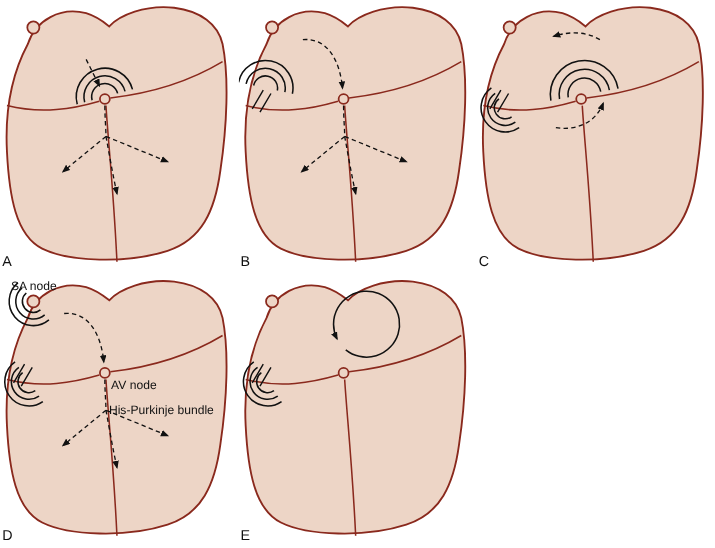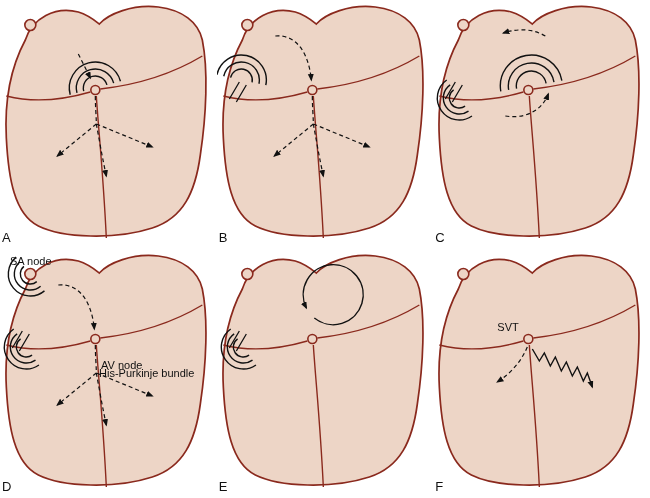--- a/index.html
+++ b/index.html
@@ -122,21 +122,21 @@
       <path class="dash" d="M58 36 C82 34 92 58 94 80" marker-end="url(#ah)"></path>
       <circle class="node" cx="95" cy="90" r="4.5"></circle>
       <g>
         <path class="dash" d="M95 96 C95 108 96 116 96 124"></path>
         <path class="dash" d="M96 124 L57 156" marker-end="url(#ah)"></path>
         <path class="dash" d="M96 124 C99 140 102 158 106 176" marker-end="url(#ah)"></path>
         <path class="dash" d="M96 124 L152 147" marker-end="url(#ah)"></path>
       </g>
     </svg>
     <span class="lbl" style="left:10px;top:6px">SA node</span>
-    <span class="lbl" style="left:101px;top:110px">AV node</span>
+    <span class="lbl" style="left:101px;top:96px">AV node</span>
     <span class="lbl" style="left:99px;top:118px">His-Purkinje bundle</span>
     <span class="letter">D</span>
   </div>
 
   <div class="panel">
     <svg viewBox="0 0 216 249">
       <path class="heart" d="M25 40 C32 18 55 6 78 12 C88 15 94 20 99 24 C108 14 132 4 158 7 C182 10 198 22 202 40 C208 70 206 115 200 155 C195 192 183 218 152 228 C115 240 62 238 38 226 C14 214 8 178 6 138 C4 100 10 68 25 40 Z"></path>
       <path class="inner" d="M6 96 C38 104 66 99 90 92 M100 89 C135 85 172 74 202 56"></path>
       <path class="inner" d="M96 96 C98 128 103 175 106 238"></path>
       <circle class="node" cx="30" cy="25" r="5.5"></circle>
@@ -145,27 +145,14 @@
       <g class="arc" transform="rotate(-35 26 98)">
         <path d="M26 88 A10 10 0 0 0 26 108"></path>
           <path d="M26 82 A16 16 0 0 0 26 114"></path>
           <path d="M26 76 A22 22 0 0 0 26 120"></path>
       </g>
       <circle class="node" cx="95" cy="90" r="4.5"></circle>
     </svg>
     <span class="letter">E</span>
   </div>
 
-  <div class="panel">
-    <svg viewBox="0 0 216 249">
-      <path class="heart" d="M25 40 C32 18 55 6 78 12 C88 15 94 20 99 24 C108 14 132 4 158 7 C182 10 198 22 202 40 C208 70 206 115 200 155 C195 192 183 218 152 228 C115 240 62 238 38 226 C14 214 8 178 6 138 C4 100 10 68 25 40 Z"></path>
-      <path class="inner" d="M6 96 C38 104 66 99 90 92 M100 89 C135 85 172 74 202 56"></path>
-      <path class="inner" d="M96 96 C98 128 103 175 106 238"></path>
-      <circle class="node" cx="30" cy="25" r="5.5"></circle>
-      <circle class="node" cx="95" cy="90" r="4.5"></circle>
-      <path class="dash" d="M94 98 C88 112 78 124 64 133" marker-end="url(#ah)"></path>
-      <path class="solid" d="M99 100 L106 112 L111 104 L117 117 L122 108 L128 122 L133 113 L139 127 L144 118 L150 132 L154 124 L159 138" marker-end="url(#ah)"></path>
-    </svg>
-    <span class="lbl" style="left:64px;top:72px">SVT</span>
-    <span class="letter">F</span>
-  </div>
 
 </div>
 
 </body></html>

